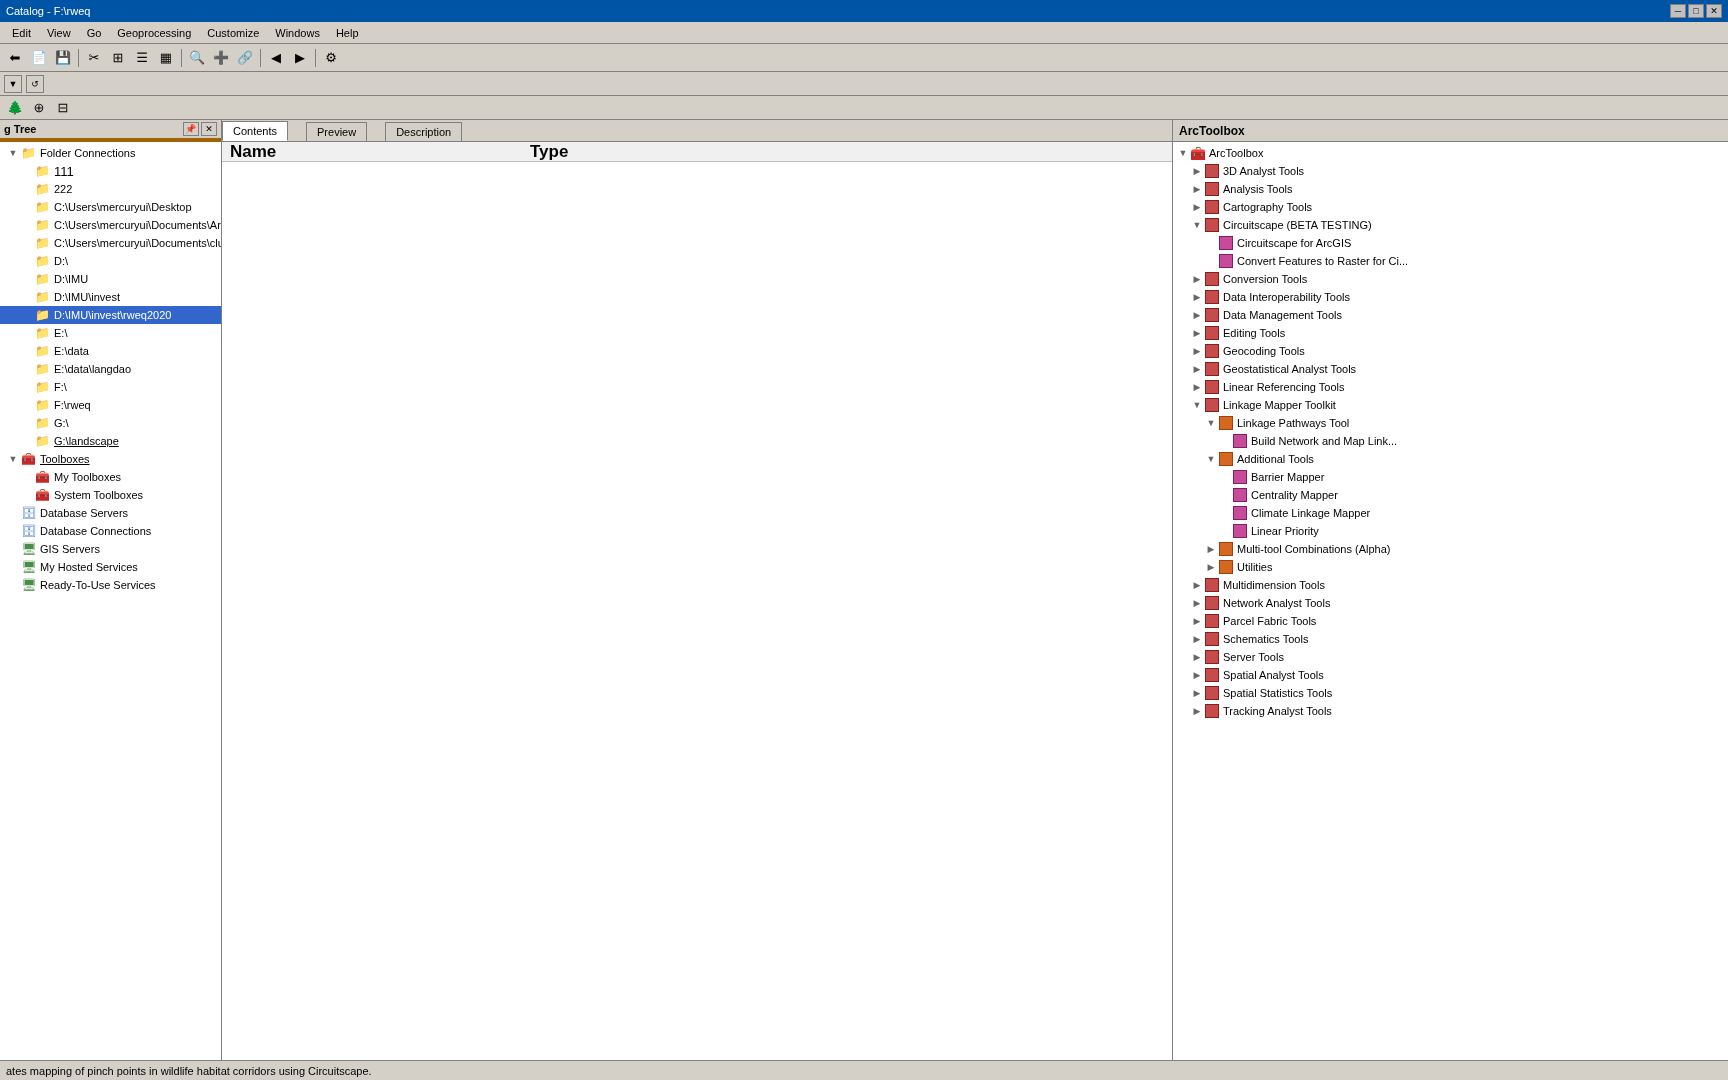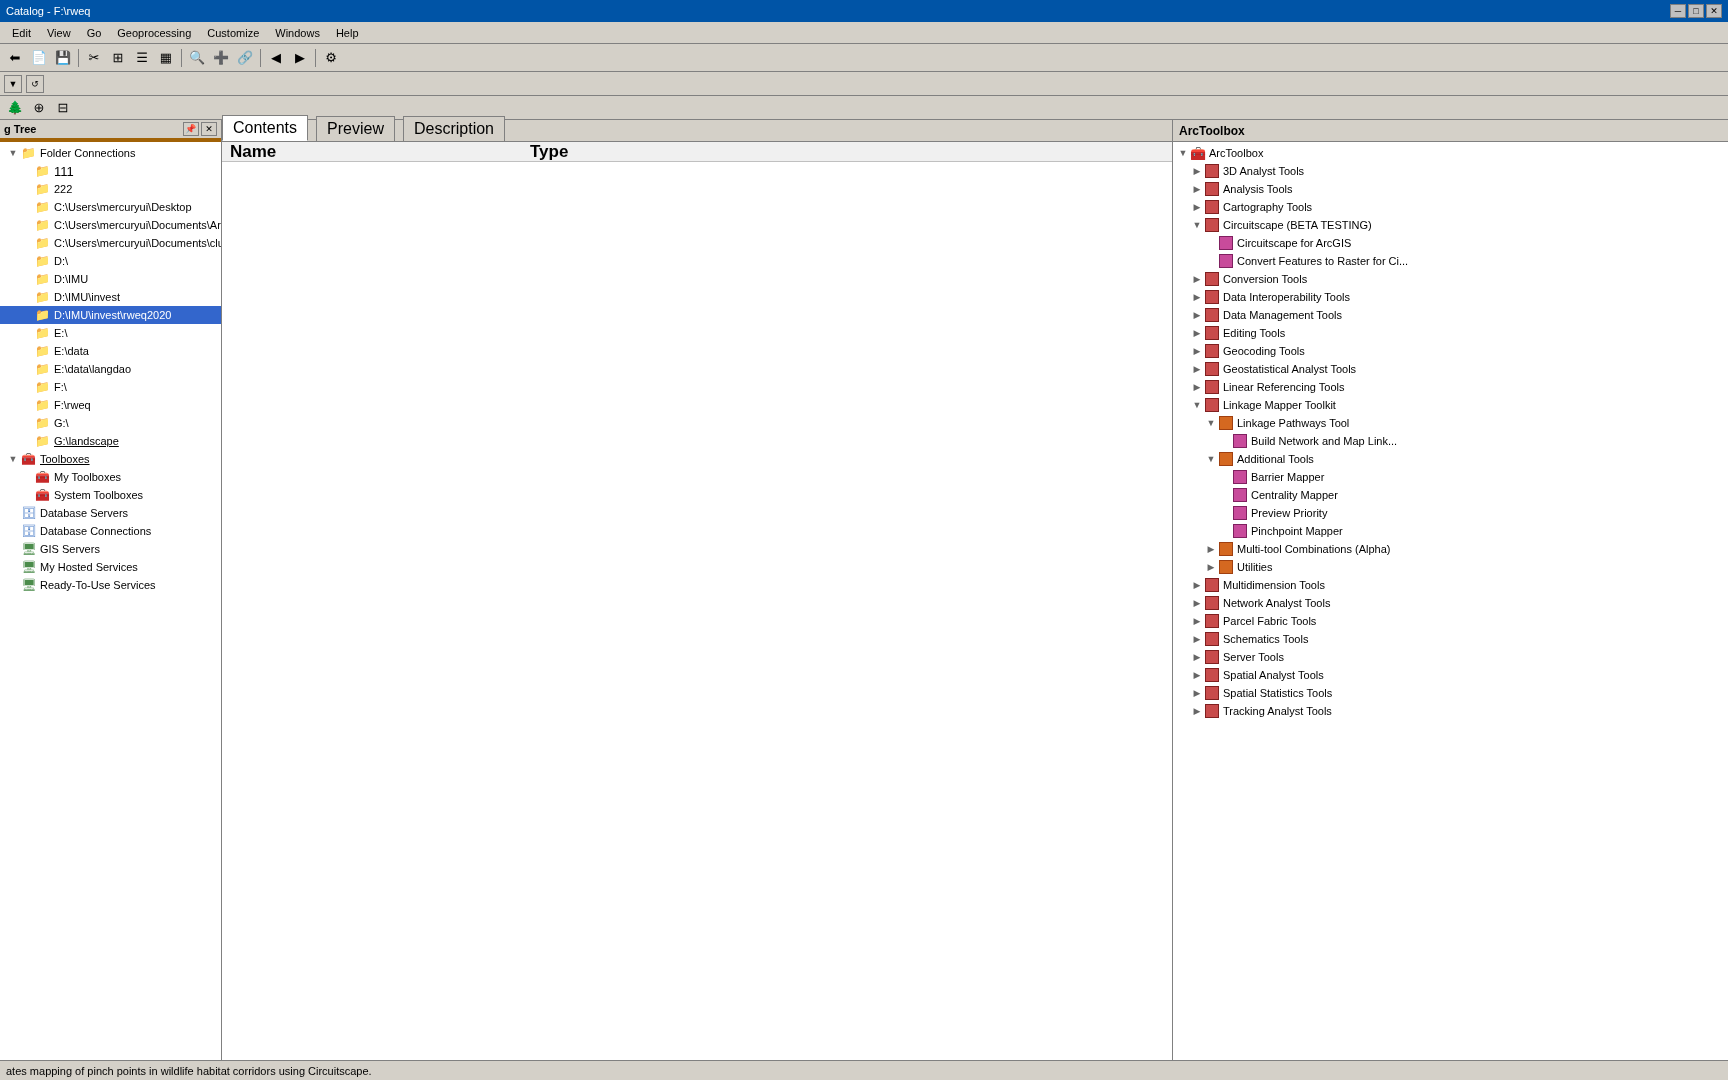--- a/index.html
+++ b/index.html
@@ -177,22 +177,22 @@
       display: flex;
       align-items: flex-end;
       border-bottom: 1px solid #808080;
     }
     .tab {
       padding: 3px 10px;
       background: #d4d0c8;
       border: 1px solid #808080;
       border-bottom: none;
       cursor: pointer;
-      font-size: 16px;
-      margin-right: 8px;
+      font-size: 11px;
+      margin-right: 18px;
     }
     .tab.active {
       background: #fff;
       border-bottom: 1px solid #fff;
       z-index: 1;
     }
 
     #content-header {
       display: flex;
       border-bottom: 1px solid #c0c0c0;
@@ -717,29 +717,29 @@
             <span style="display:inline-block;width:14px;height:14px;background:#c84b9b;border:1px solid #802060;vertical-align:middle;"></span>
           </span>
     <span class="tb-label">Centrality Mapper</span>
   </div>
         <div class="tb-tree-item">
     <span style="display:inline-block;width:46px;flex-shrink:0;"></span>
     <span class="tb-expand"></span>
     <span class="tb-icon">
             <span style="display:inline-block;width:14px;height:14px;background:#c84b9b;border:1px solid #802060;vertical-align:middle;"></span>
           </span>
-    <span class="tb-label">Preview Priority</span>
+    <span class="tb-label">Climate Linkage Mapper</span>
   </div>
         <div class="tb-tree-item">
     <span style="display:inline-block;width:46px;flex-shrink:0;"></span>
     <span class="tb-expand"></span>
     <span class="tb-icon">
             <span style="display:inline-block;width:14px;height:14px;background:#c84b9b;border:1px solid #802060;vertical-align:middle;"></span>
           </span>
-    <span class="tb-label">Pinchpoint Mapper</span>
+    <span class="tb-label">Linear Priority</span>
   </div>
         <div class="tb-tree-item">
     <span style="display:inline-block;width:32px;flex-shrink:0;"></span>
     <span class="tb-expand">▶</span>
     <span class="tb-icon">
             <span style="display:inline-block;width:14px;height:14px;background:#d46820;border:1px solid #a04010;vertical-align:middle;"></span>
           </span>
     <span class="tb-label">Multi-tool Combinations (Alpha)</span>
   </div>
         <div class="tb-tree-item">

